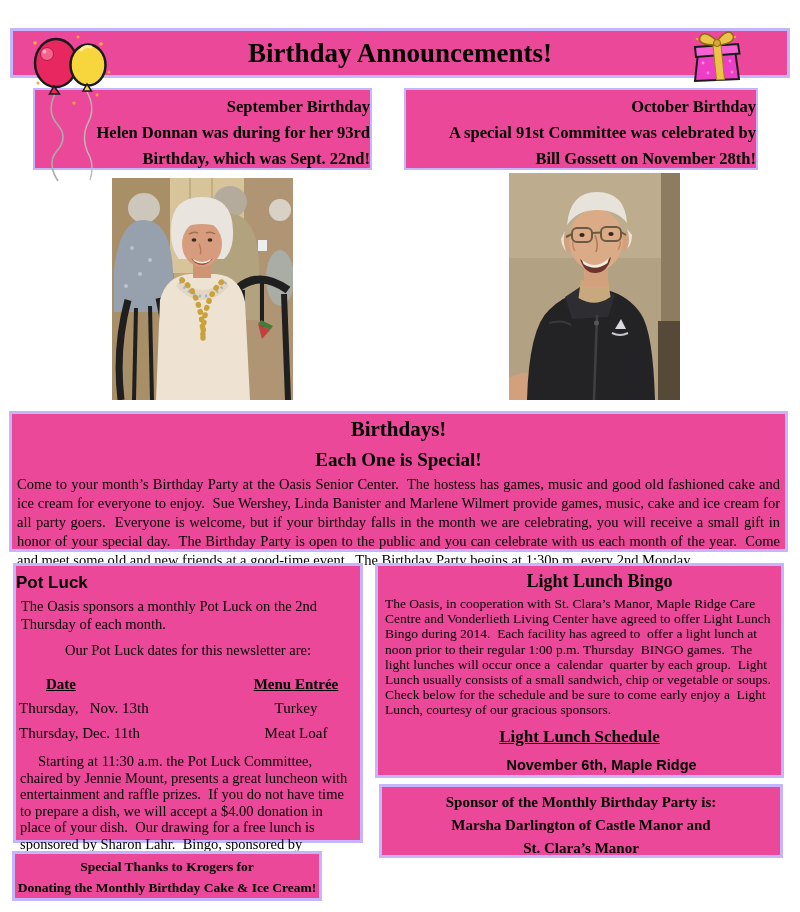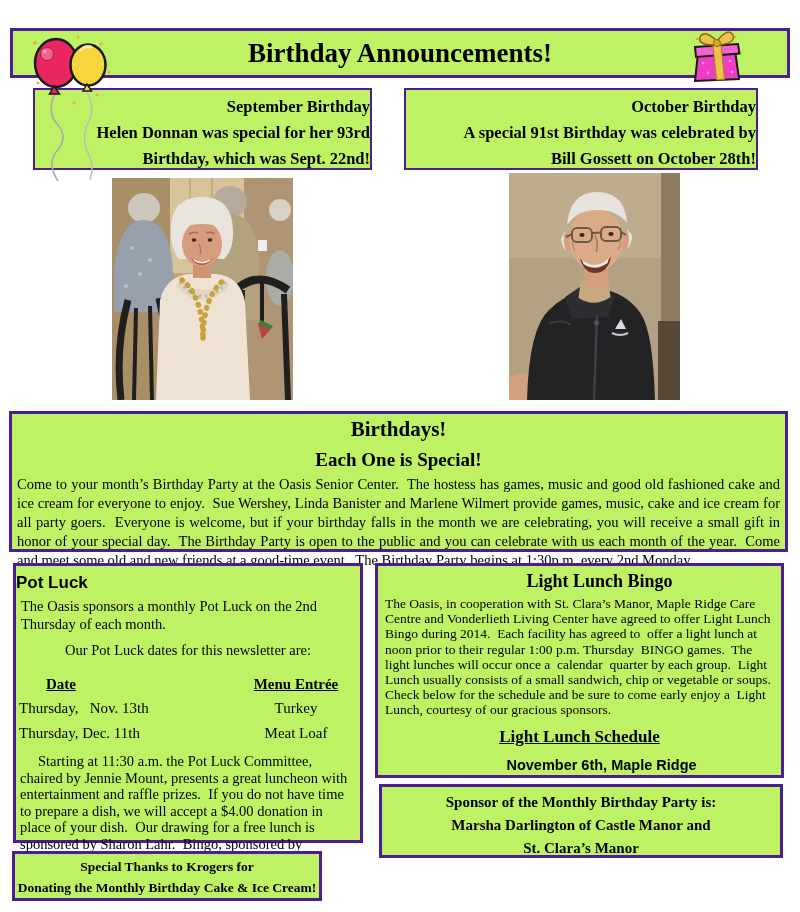--- a/index.html
+++ b/index.html
@@ -1,18 +1,18 @@
 <!DOCTYPE html>
 <html><head>
 <meta charset="utf-8">
 <style>
   html,body{margin:0;padding:0;background:#fff;}
   .page{position:relative;width:800px;height:912px;background:#ffffff;
         font-family:"Liberation Serif", serif;color:#000;overflow:hidden;}
-  .box{position:absolute;background:#bef264;border:3px solid #4c1d95;box-sizing:border-box;}
+  .box{position:absolute;background:#ec4899;border:3px solid #c4b5fd;box-sizing:border-box;}
   .thin{border-width:2px;}
   .pre{white-space:pre-wrap;}
 
   
   .header-box{left:10px;top:28px;width:780px;height:50px;}
   .header-title{font-size:27px;font-weight:bold;line-height:44px;text-align:center;}
   .balloons{position:absolute;left:30px;top:31px;width:84px;height:152px;z-index:3;}
   .gift{position:absolute;left:688px;top:27px;width:58px;height:58px;z-index:3;}
 
   
@@ -105,30 +105,30 @@
       <circle cx="20" cy="46" r="1.4" fill="#fa8fe0"></circle>
     <circle cx="42" cy="34" r="1.4" fill="#fa8fe0"></circle>
       <circle cx="44" cy="45" r="1.4" fill="#fa8fe0"></circle>
     <circle cx="47" cy="10" r="1.3" fill="#f0a030"></circle>
       <circle cx="9" cy="12" r="1.3" fill="#f0a030"></circle>
   </svg>
 
   <div class="box thin sept-box">
     <div class="month-box-inner">
       <div class="month-line">September Birthday</div>
-      <div class="month-line">Helen Donnan was special for her 93rd</div>
+      <div class="month-line">Helen Donnan was during for her 93rd</div>
       <div class="month-line">Birthday, which was Sept. 22nd!</div>
     </div>
   </div>
 
   <div class="box thin oct-box">
     <div class="month-box-inner">
       <div class="month-line">October Birthday</div>
-      <div class="month-line">A special 91st Birthday was celebrated by</div>
-      <div class="month-line">Bill Gossett on October 28th!</div>
+      <div class="month-line">A special 91st Committee was celebrated by</div>
+      <div class="month-line">Bill Gossett on November 28th!</div>
     </div>
   </div>
 
   <svg class="photo-left" viewBox="0 0 181 222">
     <rect width="181" height="222" fill="#c3a67c"></rect>
     <rect x="0" width="62" height="222" fill="#a98f68"></rect>
     <rect x="128" width="53" height="222" fill="#b09574"></rect>
     <rect x="58" y="0" width="74" height="95" fill="#d8c49a"></rect>
     <line x1="78" y1="0" x2="78" y2="70" stroke="#c2ad84" stroke-width="2"></line>
     <line x1="100" y1="0" x2="100" y2="40" stroke="#c2ad84" stroke-width="2"></line>

